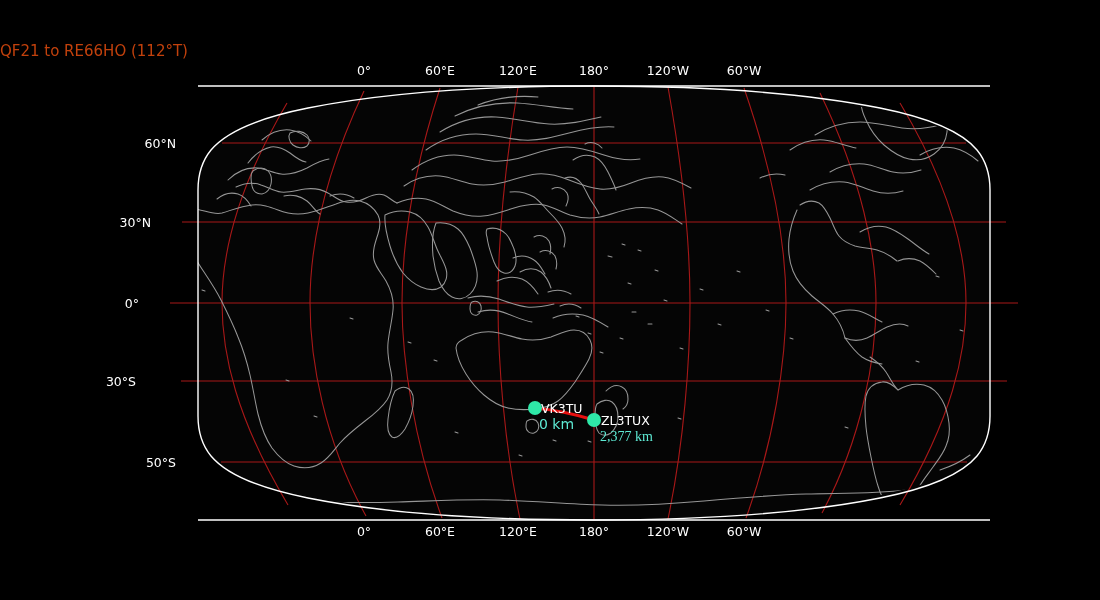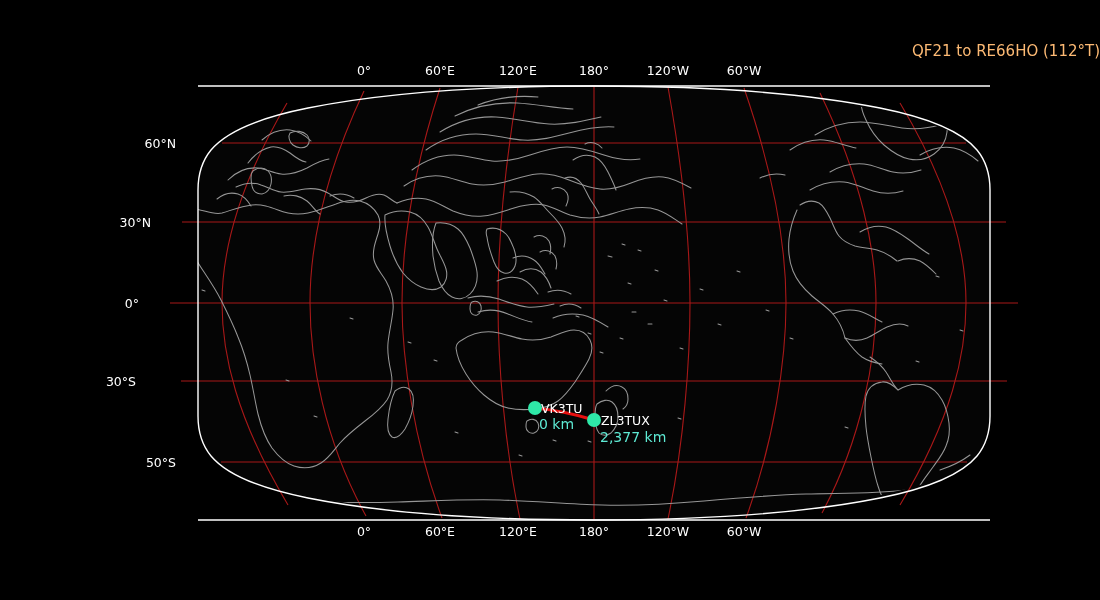--- a/index.html
+++ b/index.html
@@ -29,23 +29,23 @@
     text-align: center;
     font-size: 23px;
     color: #ffffff;
     letter-spacing: 0.2px;
   }
   #map-subtitle {
     position: absolute;
     top: 42px;
     left: 0;
     width: 1100px;
-    text-align: right;
+    text-align: left;
     font-size: 15px;
-    color: #fdba74;
+    color: #c2410c;
   }
   .axis-label {
     position: absolute;
     font-size: 12.5px;
     color: #ffffff;
     white-space: nowrap;
     transform: translateX(-50%);
   }
   .lat-label {
     position: absolute;
@@ -388,16 +388,16 @@
     <div class="lat-label" style="left:151px; top:222px; width:50px; margin-left:-50px;">30°N</div>
     <div class="lat-label" style="left:139px; top:303px; width:50px; margin-left:-50px;">0°</div>
     <div class="lat-label" style="left:136px; top:381px; width:50px; margin-left:-50px;">30°S</div>
     <div class="lat-label" style="left:176px; top:462px; width:50px; margin-left:-50px;">50°S</div>
   </div>
 
   <div>
     <div class="station-label" style="left:541px; top:401px;text-align:center;">VK3TU</div>
     <div class="station-dist" style="left:539px; top:416px;">0 km</div>
     <div class="station-label" style="left:601px; top:413px;">ZL3TUX</div>
-    <div class="station-dist" style="left:600px; top:429px;">2,377 km</div>
+    <div class="station-dist" style="left:600px; top:429px;font-family:Liberation Serif, serif;">2,377 km</div>
   </div>
 
 </div>
 
 </body></html>

